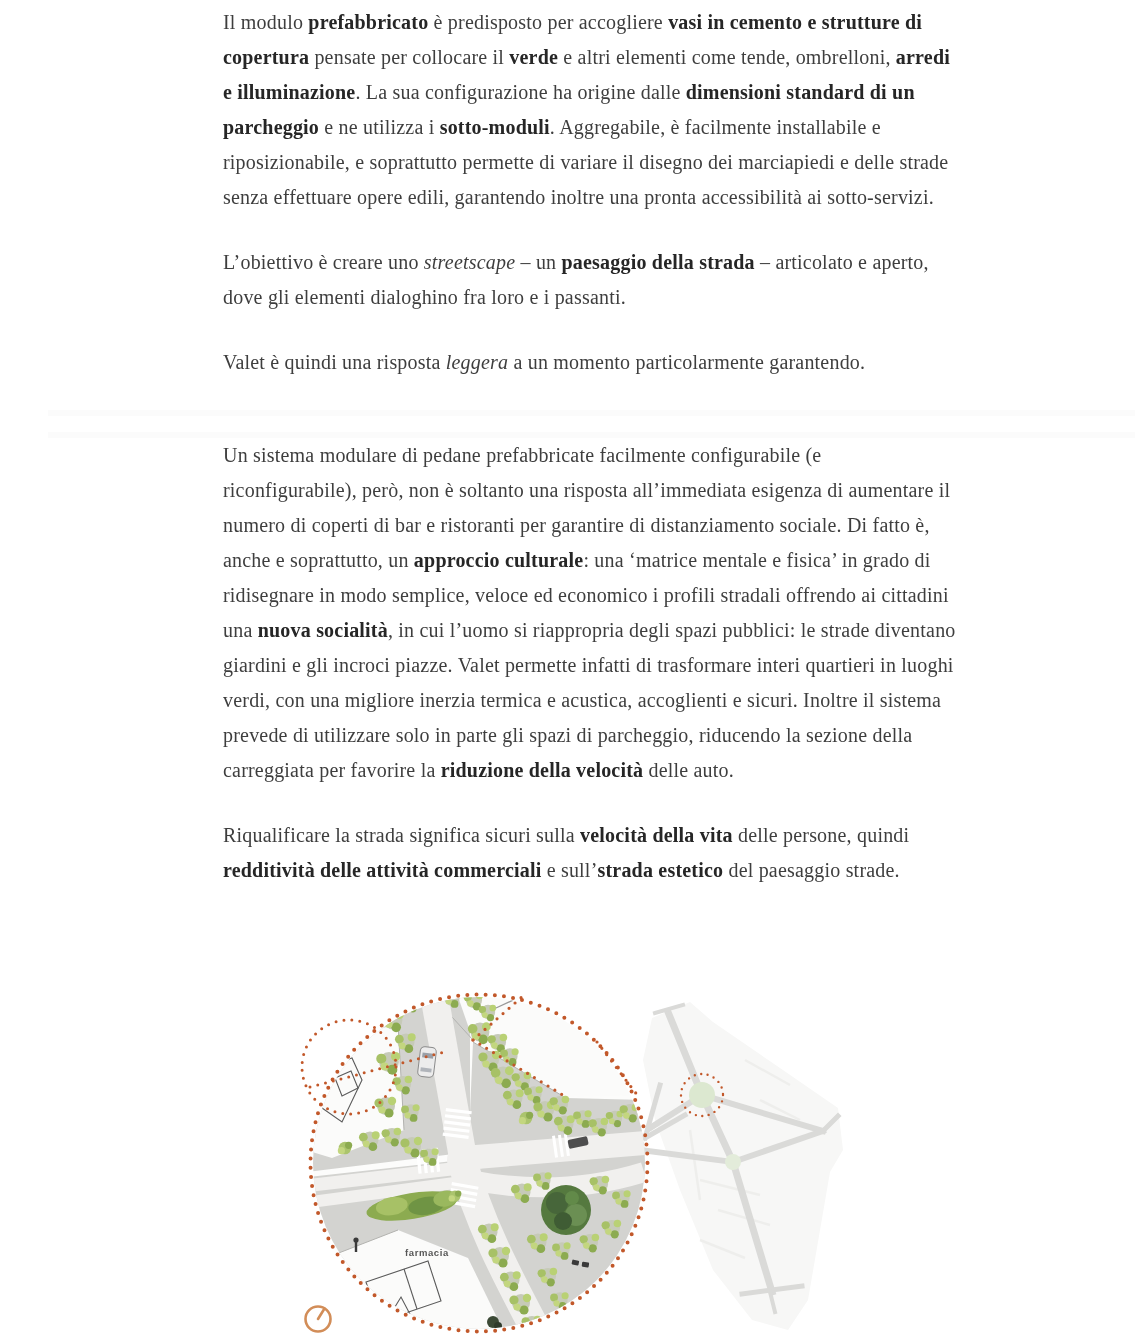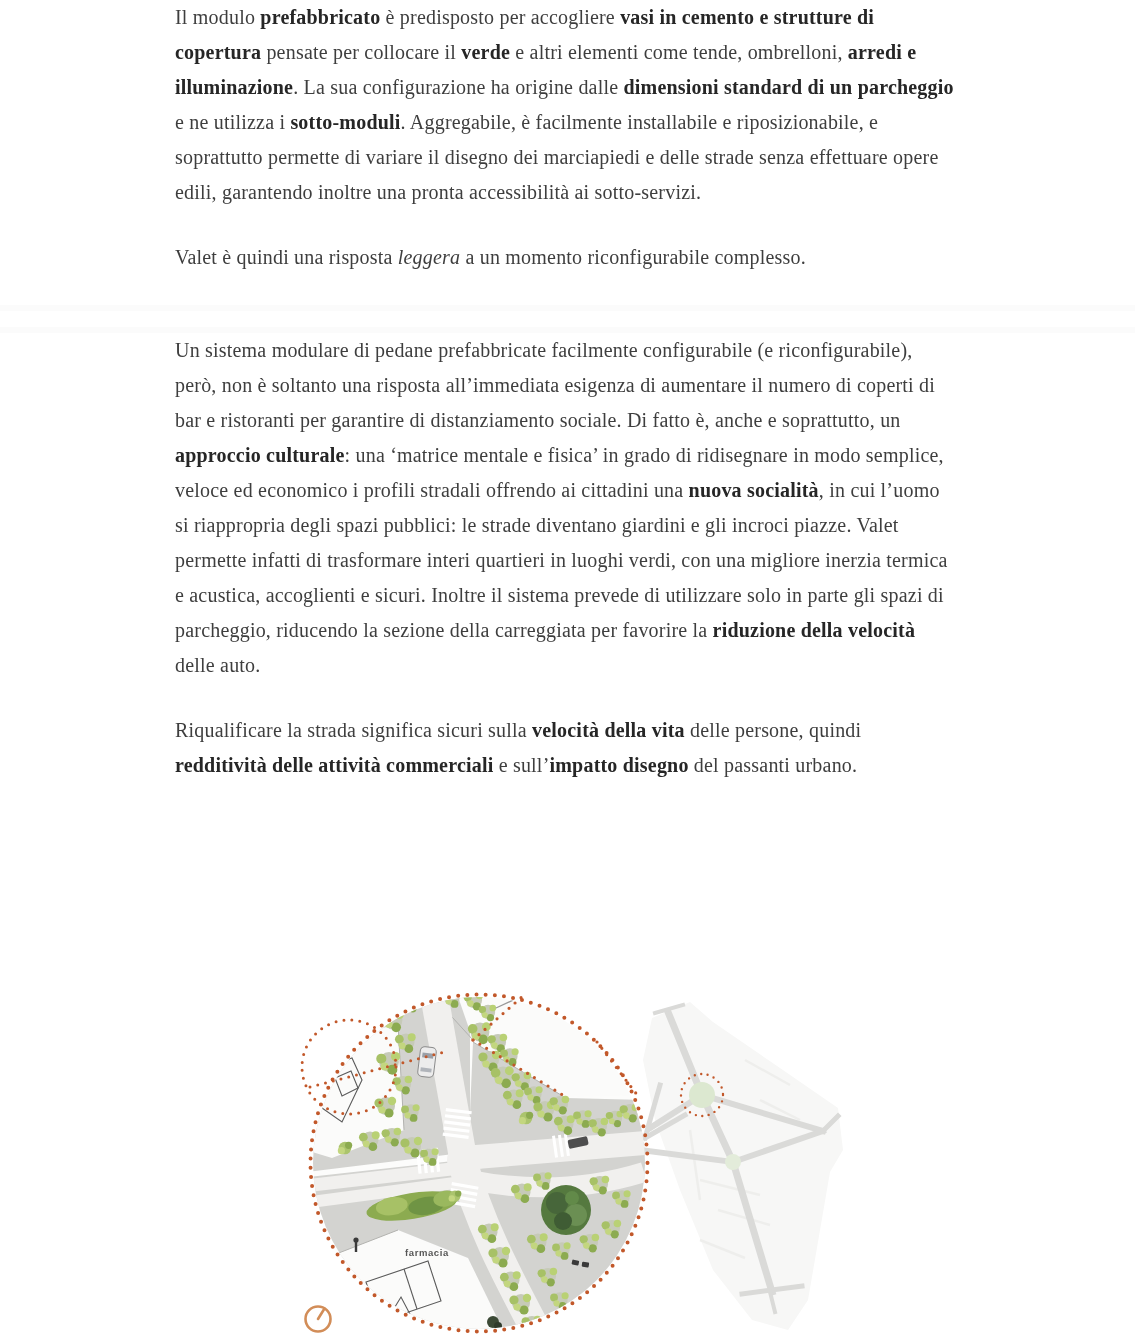--- a/index.html
+++ b/index.html
@@ -1,18 +1,18 @@
 <!DOCTYPE html>
 <html><head>
 <meta charset="utf-8">
 <style>
   html,body{margin:0;padding:0;background:#ffffff;}
   .page{position:relative;width:1135px;height:1343px;background:#ffffff;overflow:hidden;
         font-family:"Liberation Serif", serif;}
-  .article{position:relative;z-index:2;}
+  .article{position:relative;z-index:2;padding-top:5px;margin-left:48px;}
   .article p{margin:0 0 30px;padding:0 178px 0 175px;font-size:20px;line-height:35px;
              color:#3e3e3e;letter-spacing:0.2px;}
   .article .b{font-weight:bold;color:#262626;}
   .article .i{font-style:italic;}
   .divider{height:16px;border-top:6px solid #fbfbfb;border-bottom:6px solid #fbfbfb;margin:2px 0 0 0;}
   .figure-svg{position:absolute;left:0;top:0;z-index:1;}
   .farmacia-text{font-family:"Liberation Sans", sans-serif;font-size:9.5px;font-weight:bold;
                  fill:#565656;letter-spacing:0.6px;}
 </style>
 </head>
@@ -241,19 +241,20 @@
     </g>
 
     <g stroke="#d28d58" fill="none" stroke-linecap="round">
       <circle cx="318" cy="1319" r="12.5" stroke-width="2.6"></circle>
       <path d="M 318,1319 L 324.5,1308.5" stroke-width="2.6"></path>
     </g>
   </svg>
 
   <div class="article">
     <p><span>Il modulo </span><span class="b">prefabbricato</span><span> è predisposto per accogliere </span><span class="b">vasi in cemento e strutture di copertura</span><span> pensate per collocare il </span><span class="b">verde</span><span> e altri elementi come tende, ombrelloni, </span><span class="b">arredi e illuminazione</span><span>. La sua configurazione ha origine dalle </span><span class="b">dimensioni standard di un parcheggio</span><span> e ne utilizza i </span><span class="b">sotto-moduli</span><span>. Aggregabile, è facilmente installabile e riposizionabile, e soprattutto permette di variare il disegno dei marciapiedi e delle strade senza effettuare opere edili, garantendo inoltre una pronta accessibilità ai sotto-servizi.</span></p>
-    <p><span>Valet è quindi una risposta </span><span class="i">leggera</span><span> a un momento riconfigurabile complesso.</span></p>
+    <p><span> L’obiettivo è creare uno </span><span class="i">streetscape</span><span> – un </span><span class="b">paesaggio della strada</span><span> – articolato e aperto, dove gli elementi dialoghino fra loro e i passanti.</span></p>
+    <p><span>Valet è quindi una risposta </span><span class="i">leggera</span><span> a un momento particolarmente garantendo.</span></p>
     <div class="divider"></div>
     <p><span>Un sistema modulare di pedane prefabbricate facilmente configurabile (e riconfigurabile), però, non è soltanto una risposta all’immediata esigenza di aumentare il numero di coperti di bar e ristoranti per garantire di distanziamento sociale. Di fatto è, anche e soprattutto, un </span><span class="b">approccio culturale</span><span>: una ‘matrice mentale e fisica’ in grado di ridisegnare in modo semplice, veloce ed economico i profili stradali offrendo ai cittadini una </span><span class="b">nuova socialità</span><span>, in cui l’uomo si riappropria degli spazi pubblici: le strade diventano giardini e gli incroci piazze. Valet permette infatti di trasformare interi quartieri in luoghi verdi, con una migliore inerzia termica e acustica, accoglienti e sicuri. Inoltre il sistema prevede di utilizzare solo in parte gli spazi di parcheggio, riducendo la sezione della carreggiata per favorire la </span><span class="b">riduzione della velocità</span><span> delle auto.</span></p>
-    <p><span>Riqualificare la strada significa sicuri sulla </span><span class="b">velocità della vita</span><span> delle persone, quindi </span><span class="b">redditività delle attività commerciali</span><span> e sull’</span><span class="b">impatto disegno</span><span> del passanti urbano.</span></p>
+    <p><span>Riqualificare la strada significa sicuri sulla </span><span class="b">velocità della vita</span><span> delle persone, quindi </span><span class="b">redditività delle attività commerciali</span><span> e sull’</span><span class="b">strada estetico</span><span> del paesaggio strade.</span></p>
   </div>
 
 </div>
 
 </body></html>

